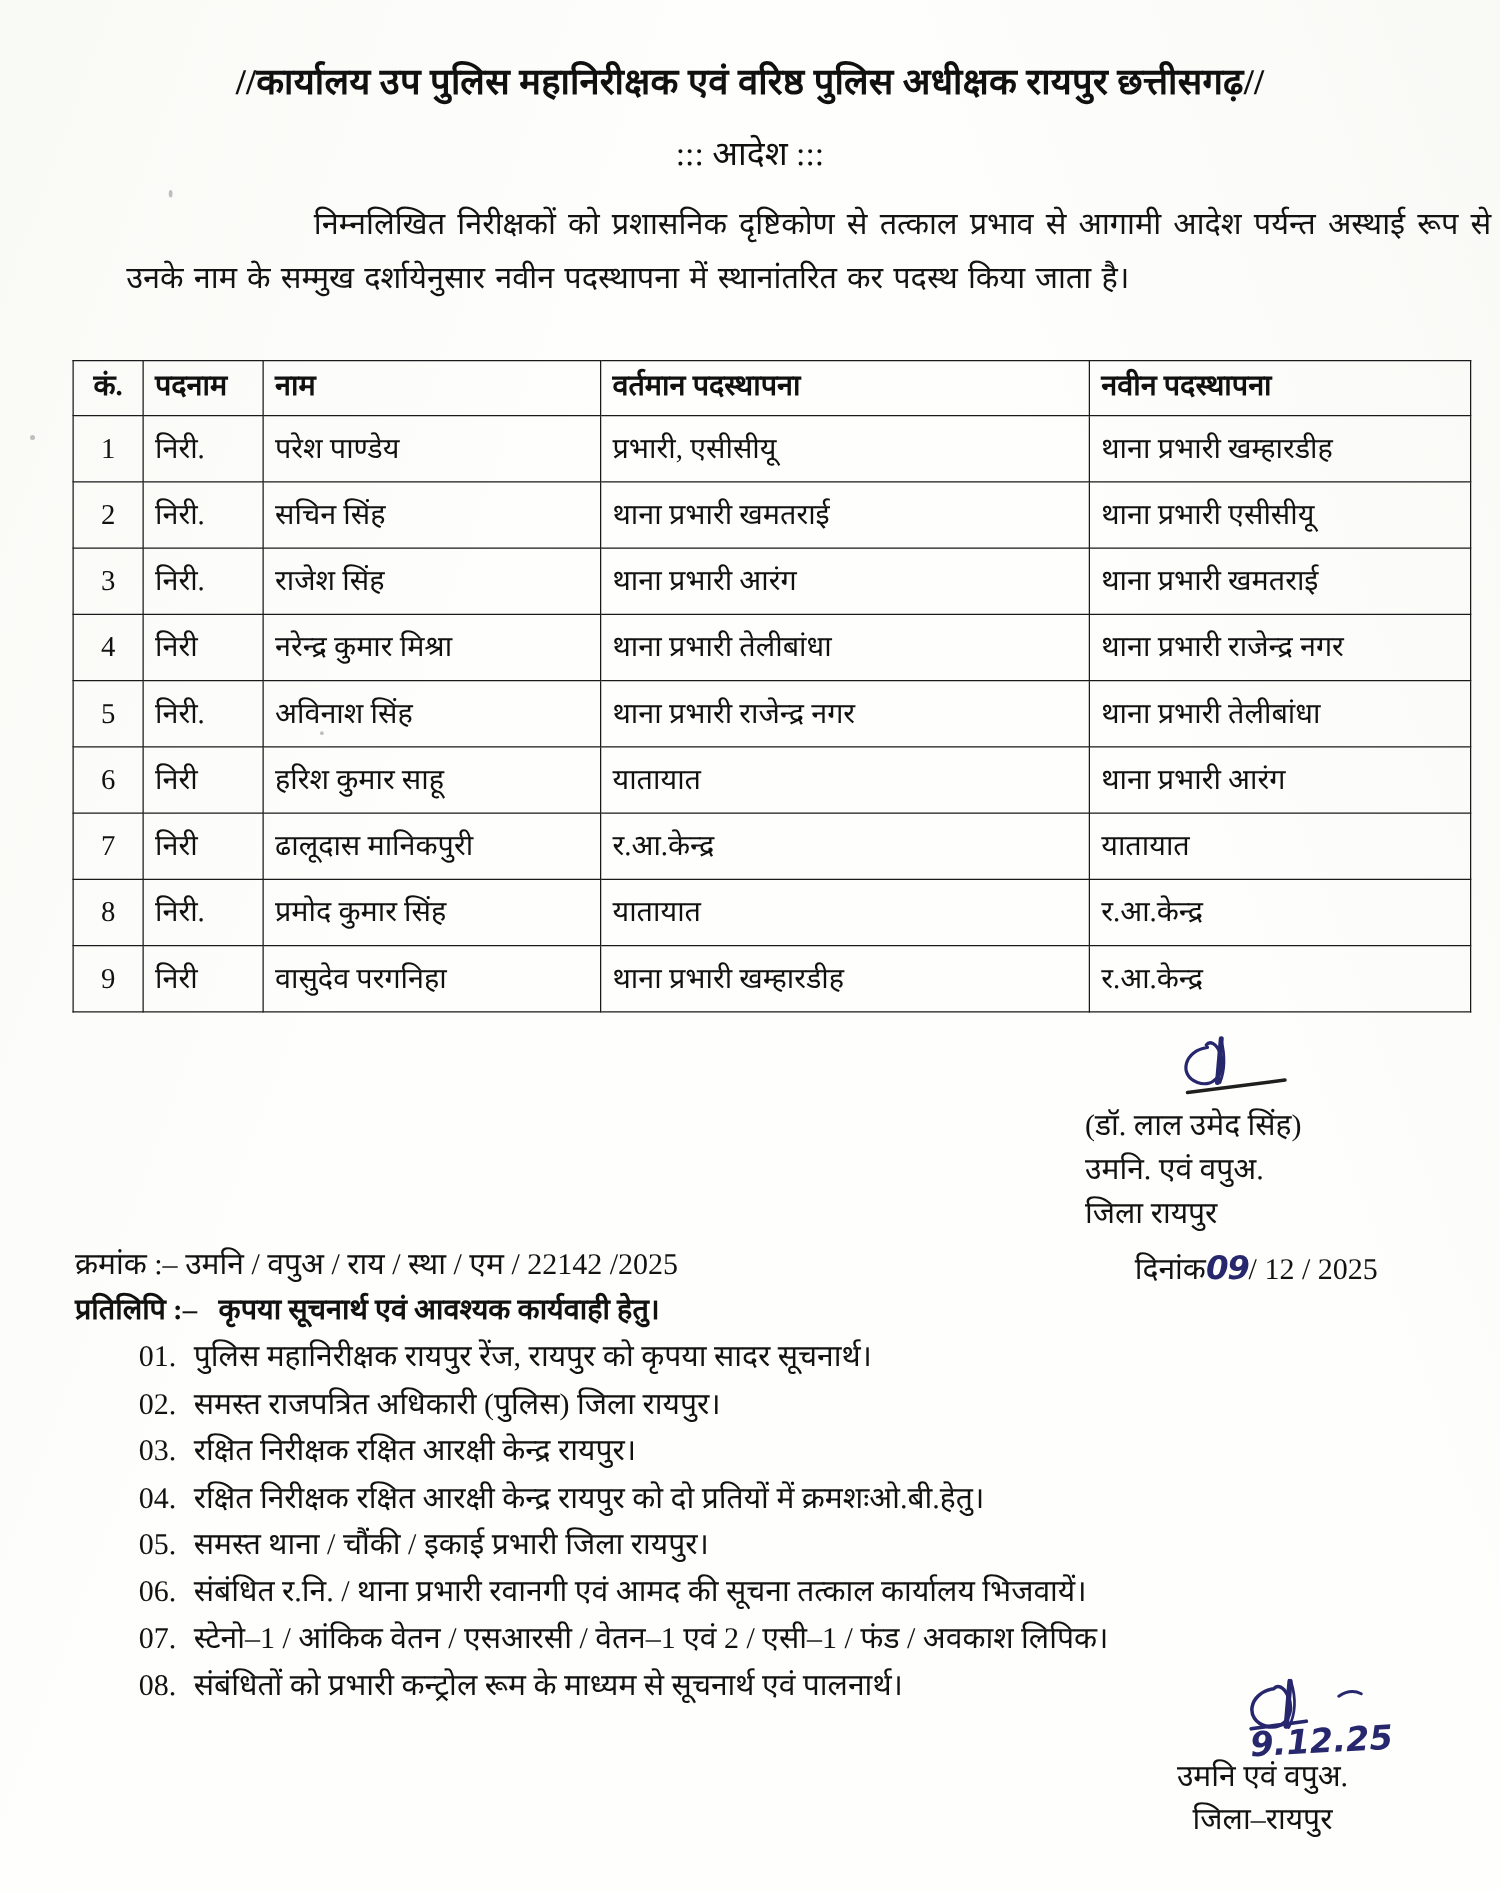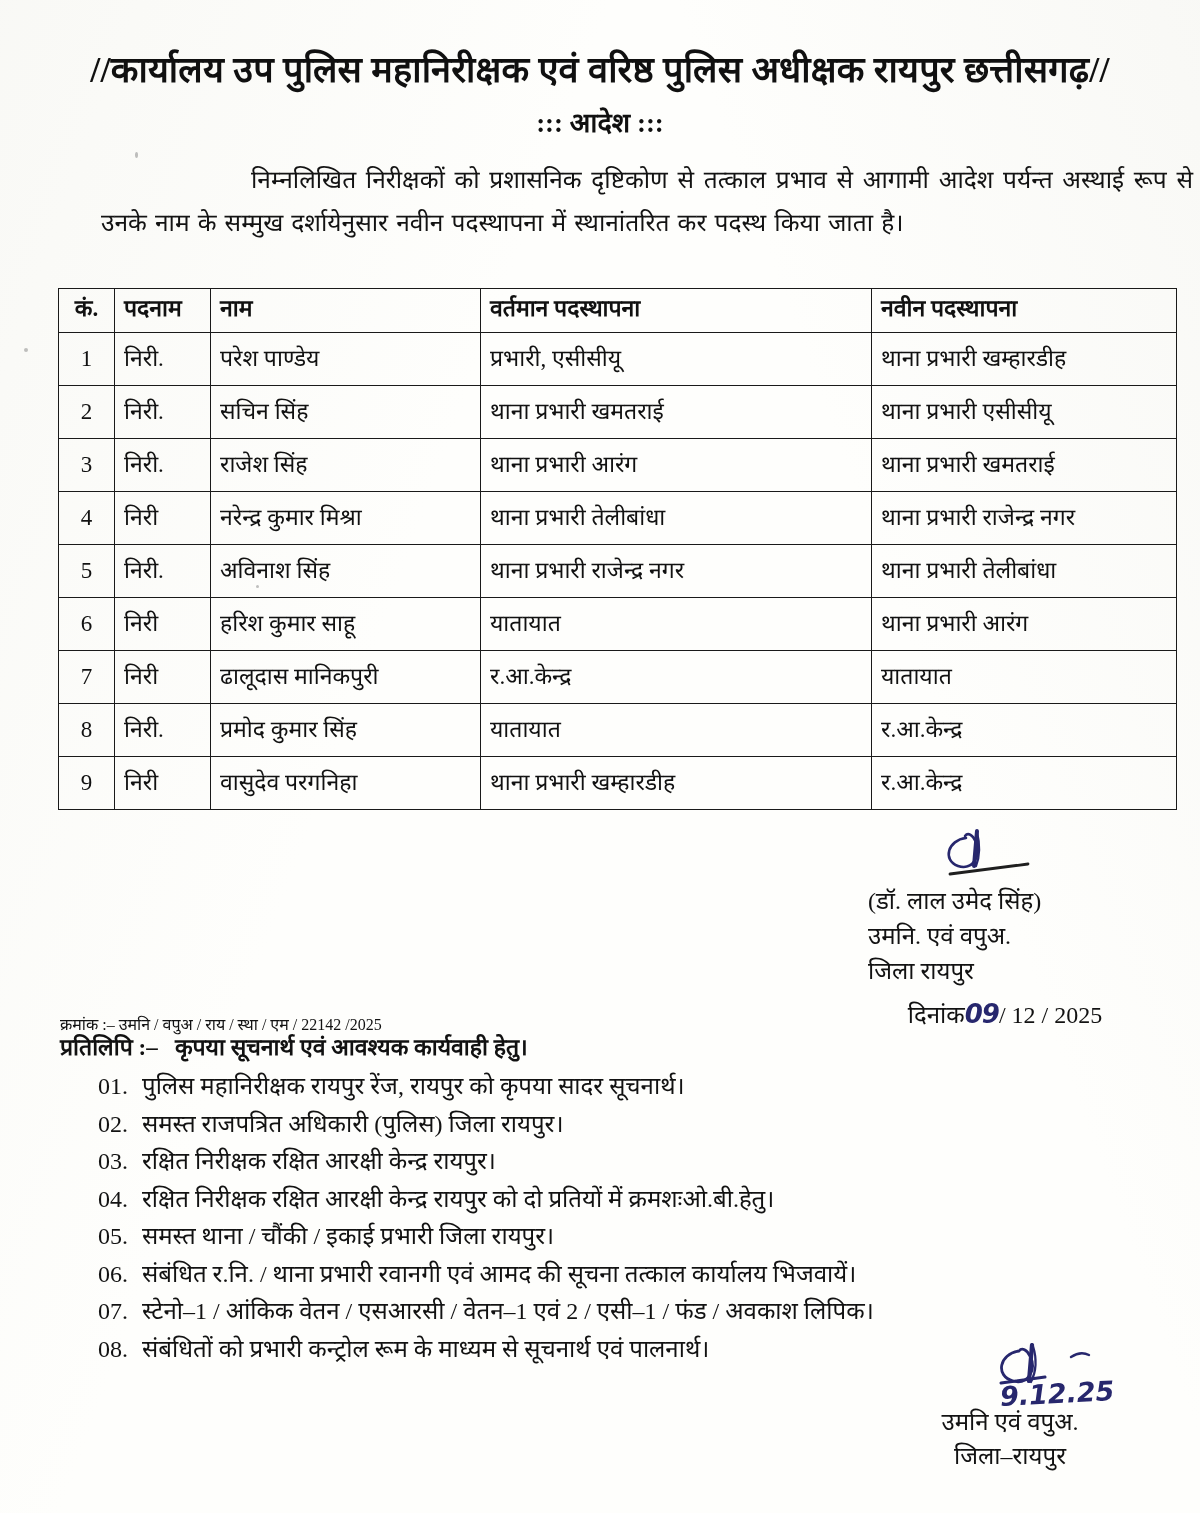--- a/index.html
+++ b/index.html
@@ -25,31 +25,31 @@
       linear-gradient(110deg, rgba(246,246,242,0.65) 0%, rgba(255,255,255,0.0) 35%),
       linear-gradient(250deg, rgba(244,244,240,0.55) 0%, rgba(255,255,255,0.0) 30%),
       #fefefc;
   }
 
   
   .doc-title {
     position: absolute;
     top: 44px; left: 0; right: 0;
     text-align: center;
-    font-size: 36px;
+    font-size: 29px;
     font-weight: 700;
     letter-spacing: 0.2px;
     color: #101010;
   }
   .order-word {
     position: absolute;
     top: 103px; left: 0; right: 0;
     text-align: center;
     font-size: 27px;
-    font-weight: 700;
+    font-weight: 400;
     color: #101010;
   }
 
   
   .intro {
     position: absolute;
     top: 158px;
     left: 58px;
     width: 1092px;
     font-size: 24.5px;
@@ -135,24 +135,23 @@
     font-style: italic;
     font-size: 26px;
     letter-spacing: -1px;
   }
 
   
   .ref-no {
     position: absolute;
     top: 993px;
     left: 60px;
-    font-size: 16px;
-    color: #121212;
-    white-space: nowrap;
-    margin-top: 20px;
+    font-size: 24px;
+    color: #121212;
+    white-space: nowrap;
   }
   .copy-to {
     position: absolute;
     top: 1030px;
     left: 60px;
     font-size: 23px;
     font-weight: 700;
     color: #111;
     white-space: nowrap;
   }
@@ -166,20 +165,21 @@
   }
   .copy-list .li {
     font-size: 24px;
     line-height: 37.5px;
     color: #121212;
     white-space: nowrap;
   }
   .copy-list .num {
     display: inline-block;
     width: 44px;
+    margin-left: 13px;
   }
 
   
   .sig-mark2 {
     position: absolute;
     top: 1343px;
     left: 985px;
     width: 110px;
     height: 55px;
   }

